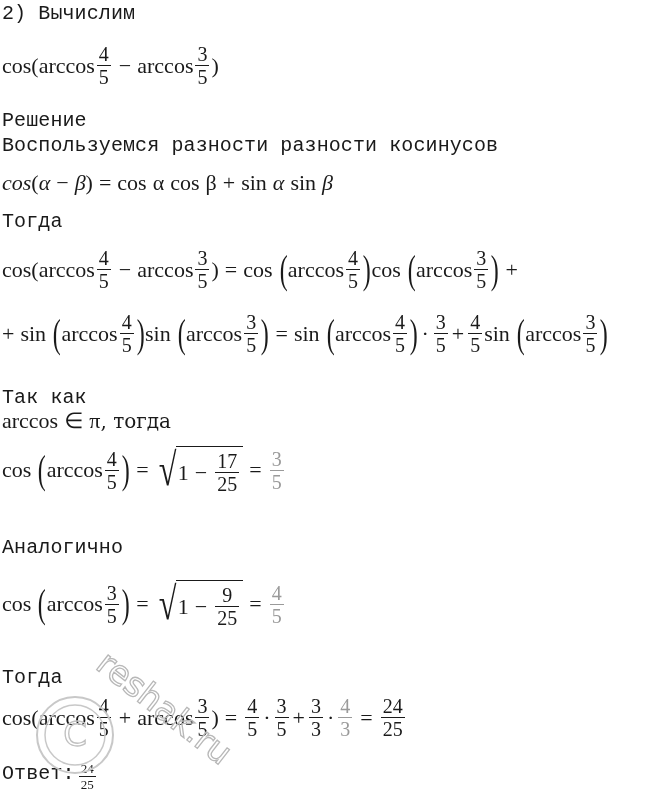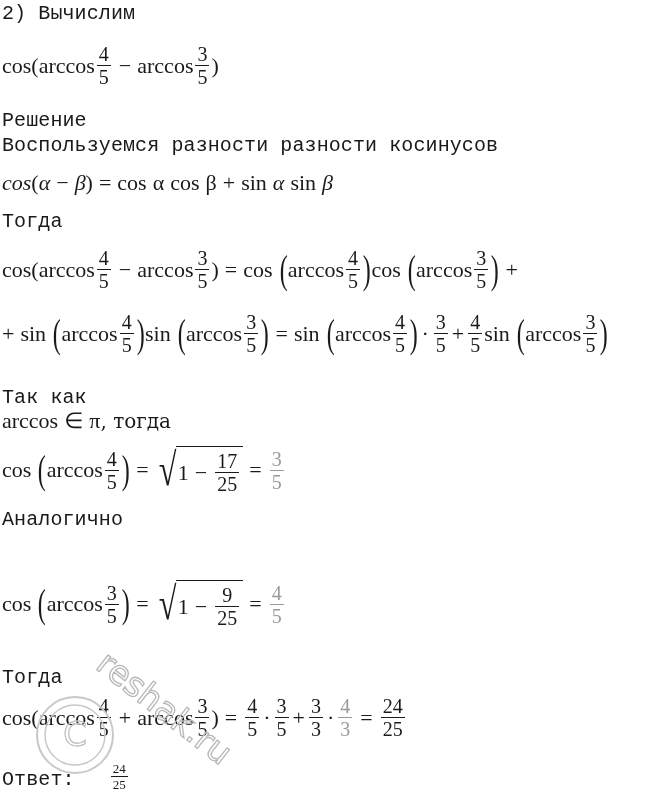--- a/index.html
+++ b/index.html
@@ -213,21 +213,21 @@
   </span>
     </span>
   <span class="op">=</span>
   <span class="frac faded">
       <span class="num">3</span>
       <span class="bar"></span>
       <span class="den">5</span>
     </span>
 </div>
 
-<div class="line txt" style="top:508px;">Аналогично</div>
+<div class="line txt" style="top:536px;">Аналогично</div>
 
 <div class="line math" style="top:580px;">
   <span>cos</span>
     <span class="sp"></span>
     <span class="bigp">(</span>
     <span>arccos</span>
   <span class="frac">
       <span class="num">3</span>
       <span class="bar"></span>
       <span class="den">5</span>
@@ -298,21 +298,21 @@
       <span class="den">3</span>
     </span>
   <span class="op">=</span>
   <span class="frac">
       <span class="num">24</span>
       <span class="bar"></span>
       <span class="den">25</span>
     </span>
 </div>
 
-<div class="line" style="top:762px; display:flex; align-items:flex-end;gap:32px;">
+<div class="line" style="top:762px; display:flex; align-items:flex-start;">
   <span class="txt">Ответ:</span>
   <span class="frac small" style="margin-left:4px; font-family:'Liberation Serif', serif;">
       <span class="num">24</span>
       <span class="bar"></span>
       <span class="den">25</span>
     </span>
 </div>
 
 <svg class="watermark" viewBox="0 0 220 150">
   <circle cx="55" cy="95" r="38" fill="none" stroke="#c8c8c8" stroke-width="2"></circle>

